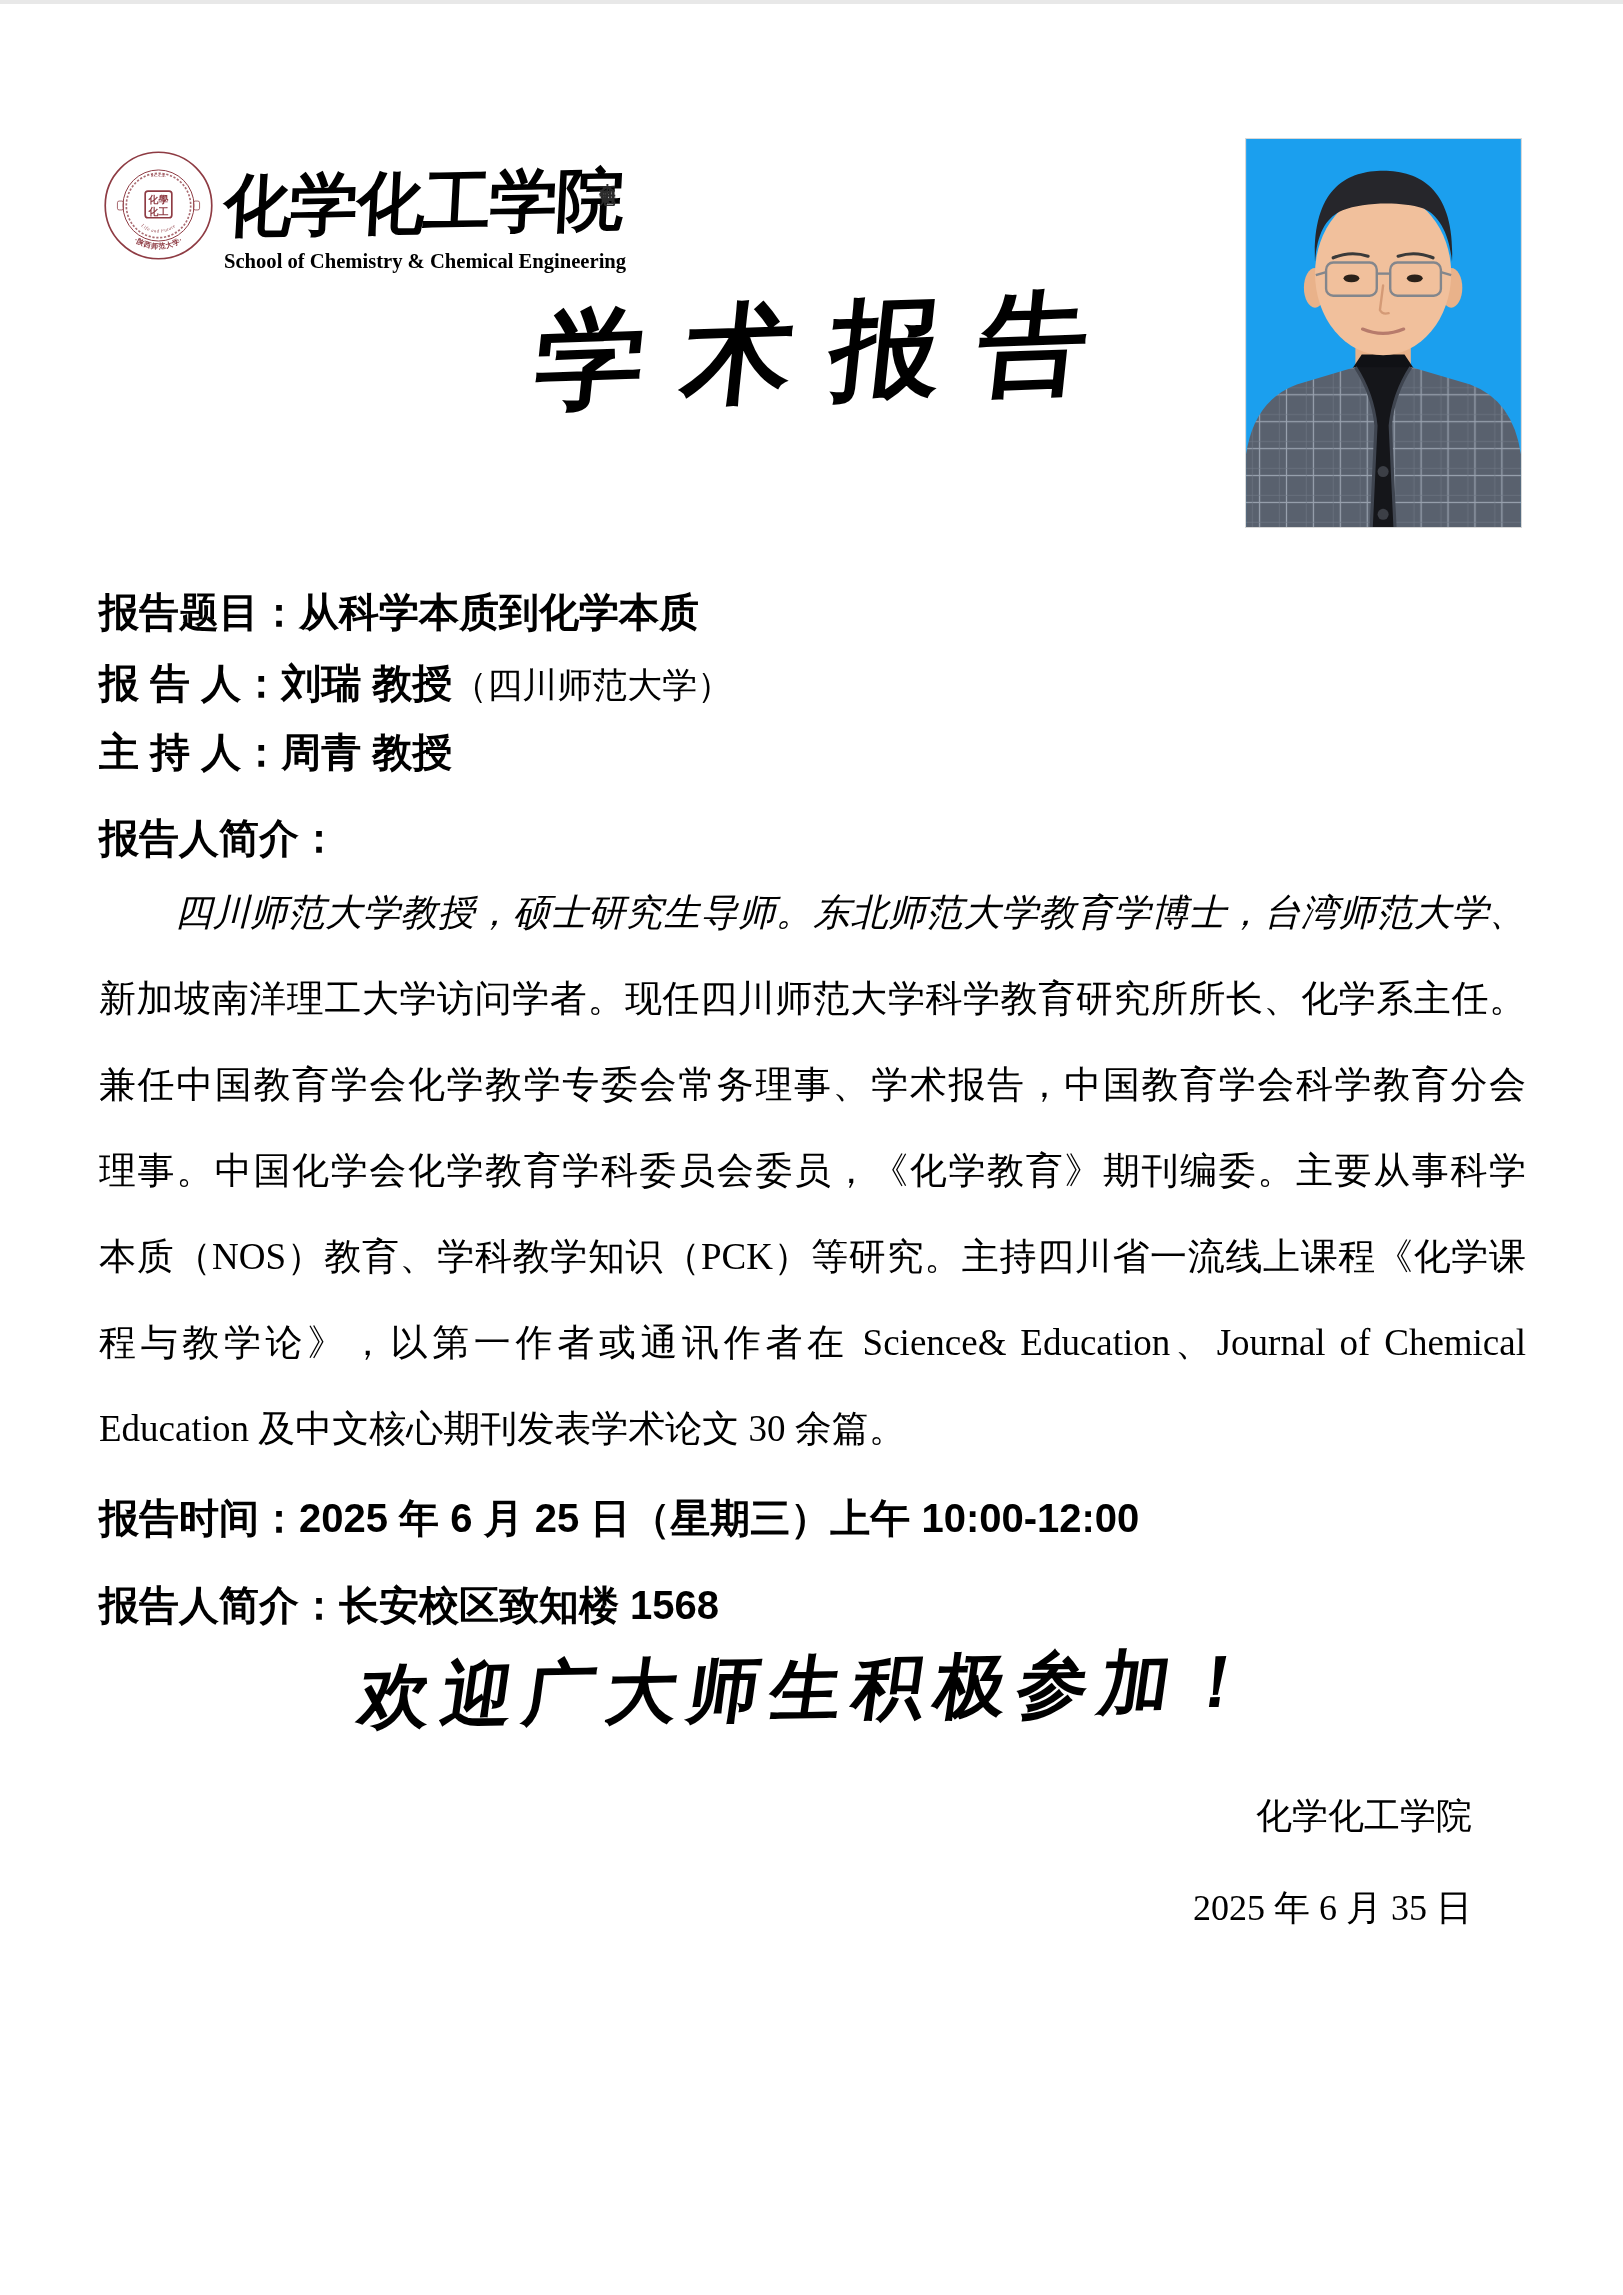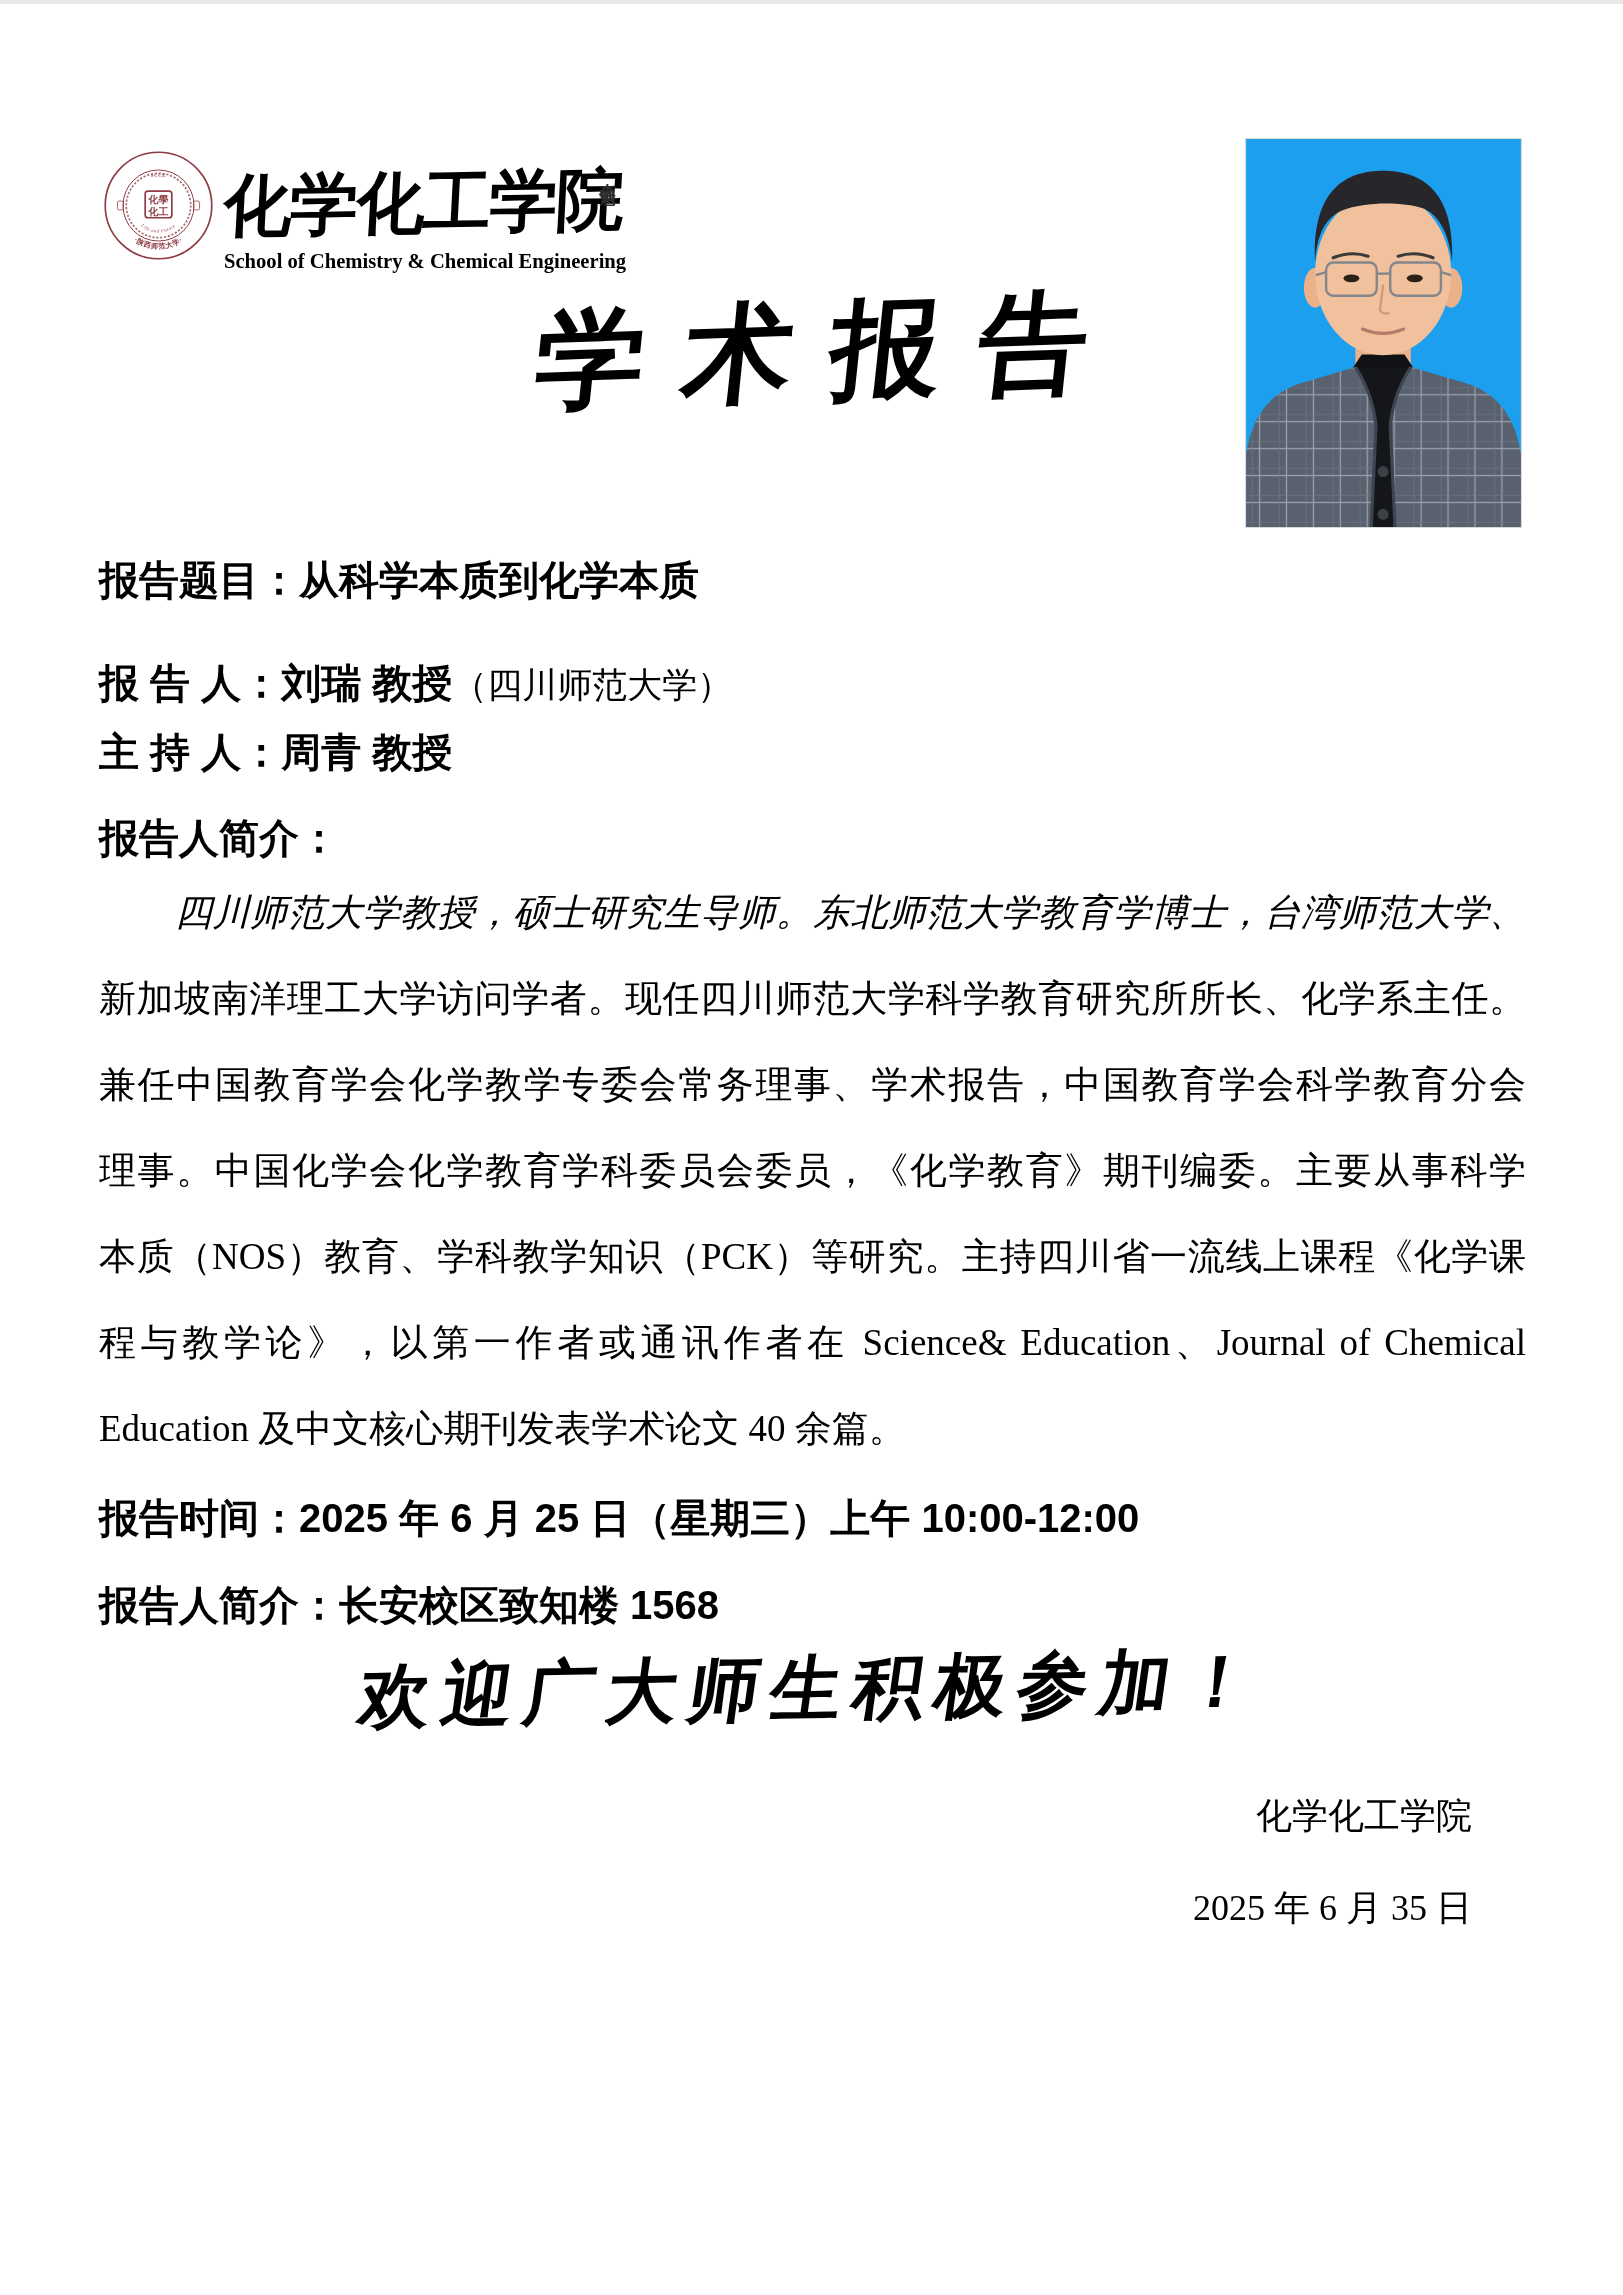--- a/index.html
+++ b/index.html
@@ -49,21 +49,21 @@
     transform:skewX(-8deg) rotate(-2deg);
   }
   
   .info-line{
     position:absolute;left:99px;white-space:nowrap;
     font-size:40px;line-height:48px;
   }
   .lab{font-family:"Liberation Sans", sans-serif;font-weight:700;}
   .val{font-family:"Liberation Sans", sans-serif;font-weight:700;}
   .aff{font-family:"Liberation Serif", serif;font-weight:400;font-size:35px;}
-  .t-topic{top:552px;}
+  .t-topic{top:584px;}
   .t-speaker{top:655px;}
   .t-host{top:724px;}
   .t-bio{top:810px;}
   .t-time{top:1490px;}
   .t-venue{top:1577px;}
   
   .bio{
     position:absolute;left:99px;top:866px;width:1427px;
     font-family:"Liberation Serif", serif;
     font-size:37px;
@@ -186,21 +186,21 @@
     <span class="lab">报告人简介：</span>
   </div>
 
   <div class="bio">
     <div class="bio-line first">四川师范大学教授，硕士研究生导师。东北师范大学教育学博士，台湾师范大学、</div>
     <div class="bio-line">新加坡南洋理工大学访问学者。现任四川师范大学科学教育研究所所长、化学系主任。</div>
     <div class="bio-line">兼任中国教育学会化学教学专委会常务理事、学术报告，中国教育学会科学教育分会</div>
     <div class="bio-line">理事。中国化学会化学教育学科委员会委员，《化学教育》期刊编委。主要从事科学</div>
     <div class="bio-line">本质（NOS）教育、学科教学知识（PCK）等研究。主持四川省一流线上课程《化学课</div>
     <div class="bio-line">程与教学论》，以第一作者或通讯作者在 Science&amp; Education、Journal of Chemical</div>
-    <div class="bio-line last">Education 及中文核心期刊发表学术论文 40 余篇。</div>
+    <div class="bio-line last">Education 及中文核心期刊发表学术论文 30 余篇。</div>
   </div>
 
   <div class="info-line t-time">
     <span class="lab">报告时间：</span><span class="val">2025 年 6 月 25 日（星期三）上午 10:00-12:00</span>
   </div>
 
   <div class="info-line t-venue">
     <span class="lab">报告人简介：</span><span class="val">长安校区致知楼 1568</span>
   </div>
 

